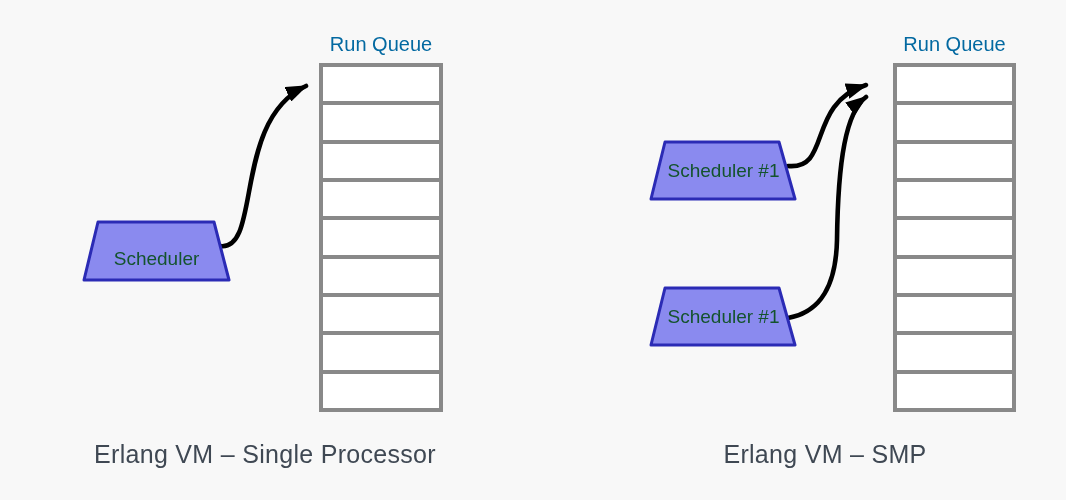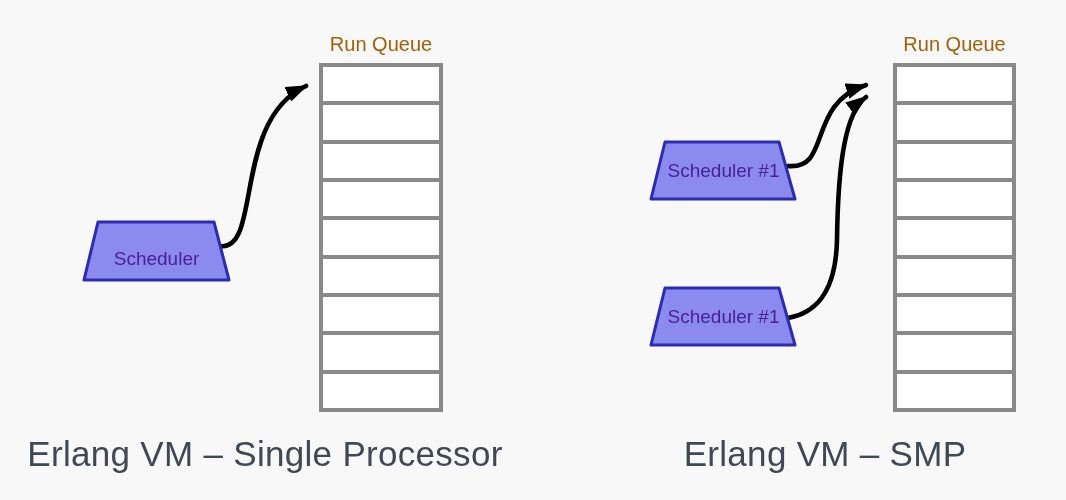--- a/index.html
+++ b/index.html
@@ -46,39 +46,39 @@
   }
   .cell + .cell {
     border-top: 4px solid #898989;
   }
   .rq-label {
     position: absolute;
     height: 24px;
     line-height: 24px;
     text-align: center;
     font-size: 20px;
-    color: #a16207;
+    color: #0369a1;
     white-space: nowrap;
   }
   .sched-label {
     position: absolute;
     display: flex;
     align-items: center;
     justify-content: center;
     font-size: 19px;
-    color: #4c1d95;
+    color: #14532d;
     white-space: nowrap;
     pointer-events: none;
   }
   .caption {
     position: absolute;
     height: 40px;
     line-height: 40px;
     text-align: center;
-    font-size: 35px;
+    font-size: 25px;
     font-weight: 300;
     color: #3f4853;
     letter-spacing: 0.3px;
     white-space: nowrap;
   }
 </style>
 </head>
 <body>
 
 <div class="stage">

